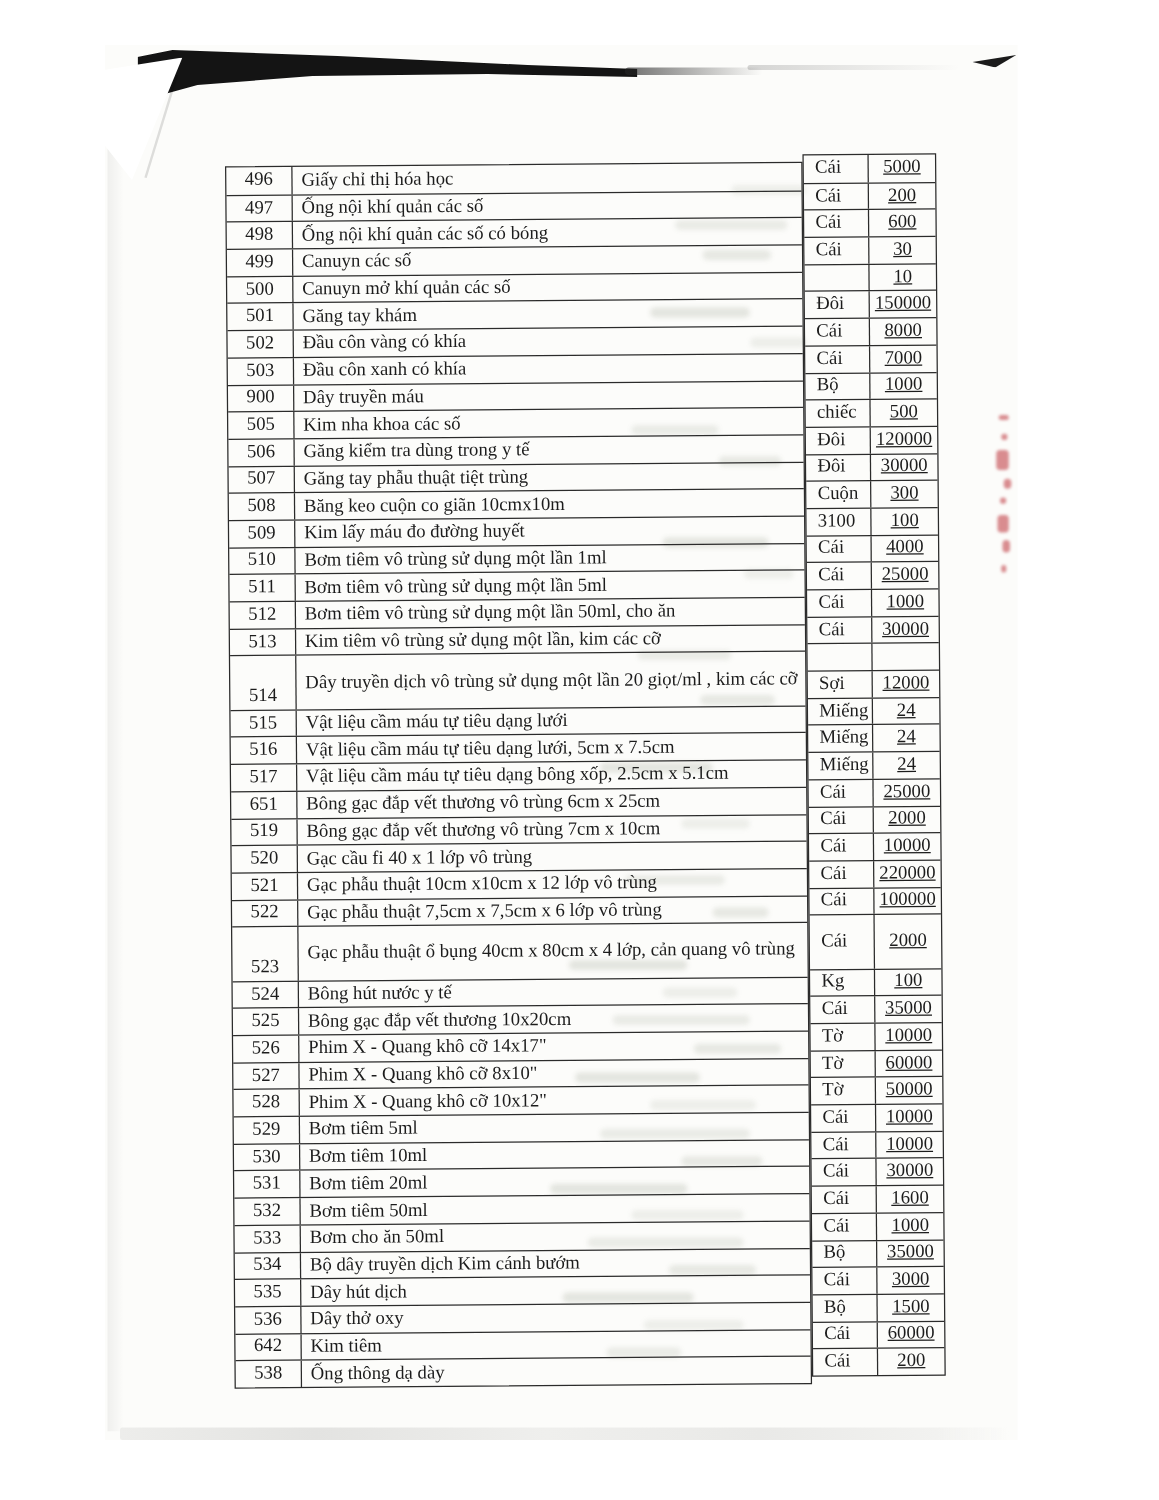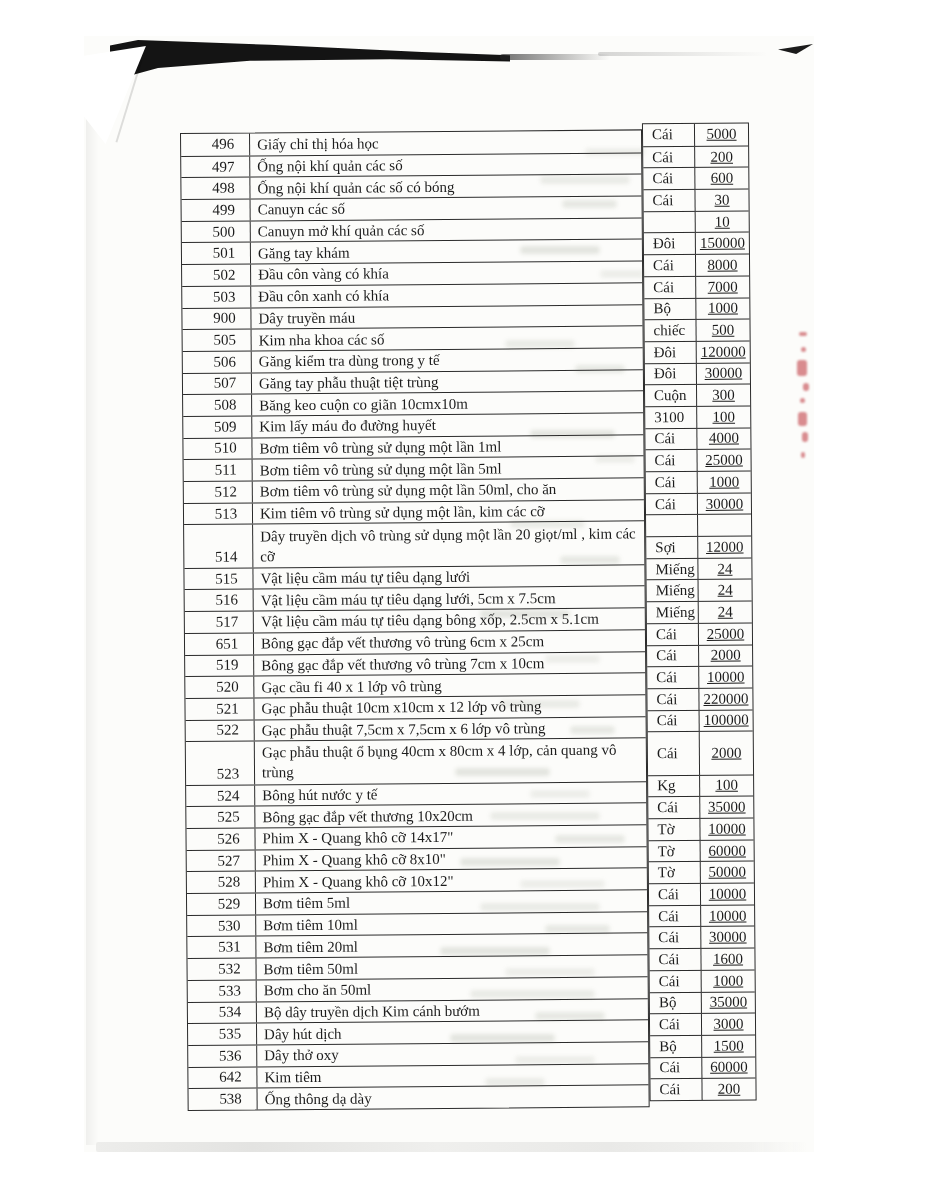--- a/index.html
+++ b/index.html
@@ -66,21 +66,21 @@
     position: absolute; left: 0; top: 0; width: 462px;
     border: 1.3px solid #2b2b2b;
     background: transparent;
   }
   .tbl-left .row { display: flex; height: 21.7px; }
   .tbl-left .row.double { height: 43.4px; }
   .tbl-left .row + .row { border-top: 1.3px solid #2b2b2b; }
   .num-cell {
     width: 53px; flex: 0 0 53px;
     border-right: 1.3px solid #2b2b2b;
-    display: flex; align-items: center; justify-content: center; margin-left: 16px;
+    display: flex; align-items: center; justify-content: center;
   }
   .row.double .num-cell { align-items: flex-end; padding-bottom: 2px; }
   .desc-cell {
     flex: 1; padding: 0 4px 0 7px;
     display: flex; align-items: center;
     white-space: nowrap; overflow: visible;
     line-height: 20px;
   }
   .row.double .desc-cell { white-space: normal; align-items: center; line-height: 20px; }
 

